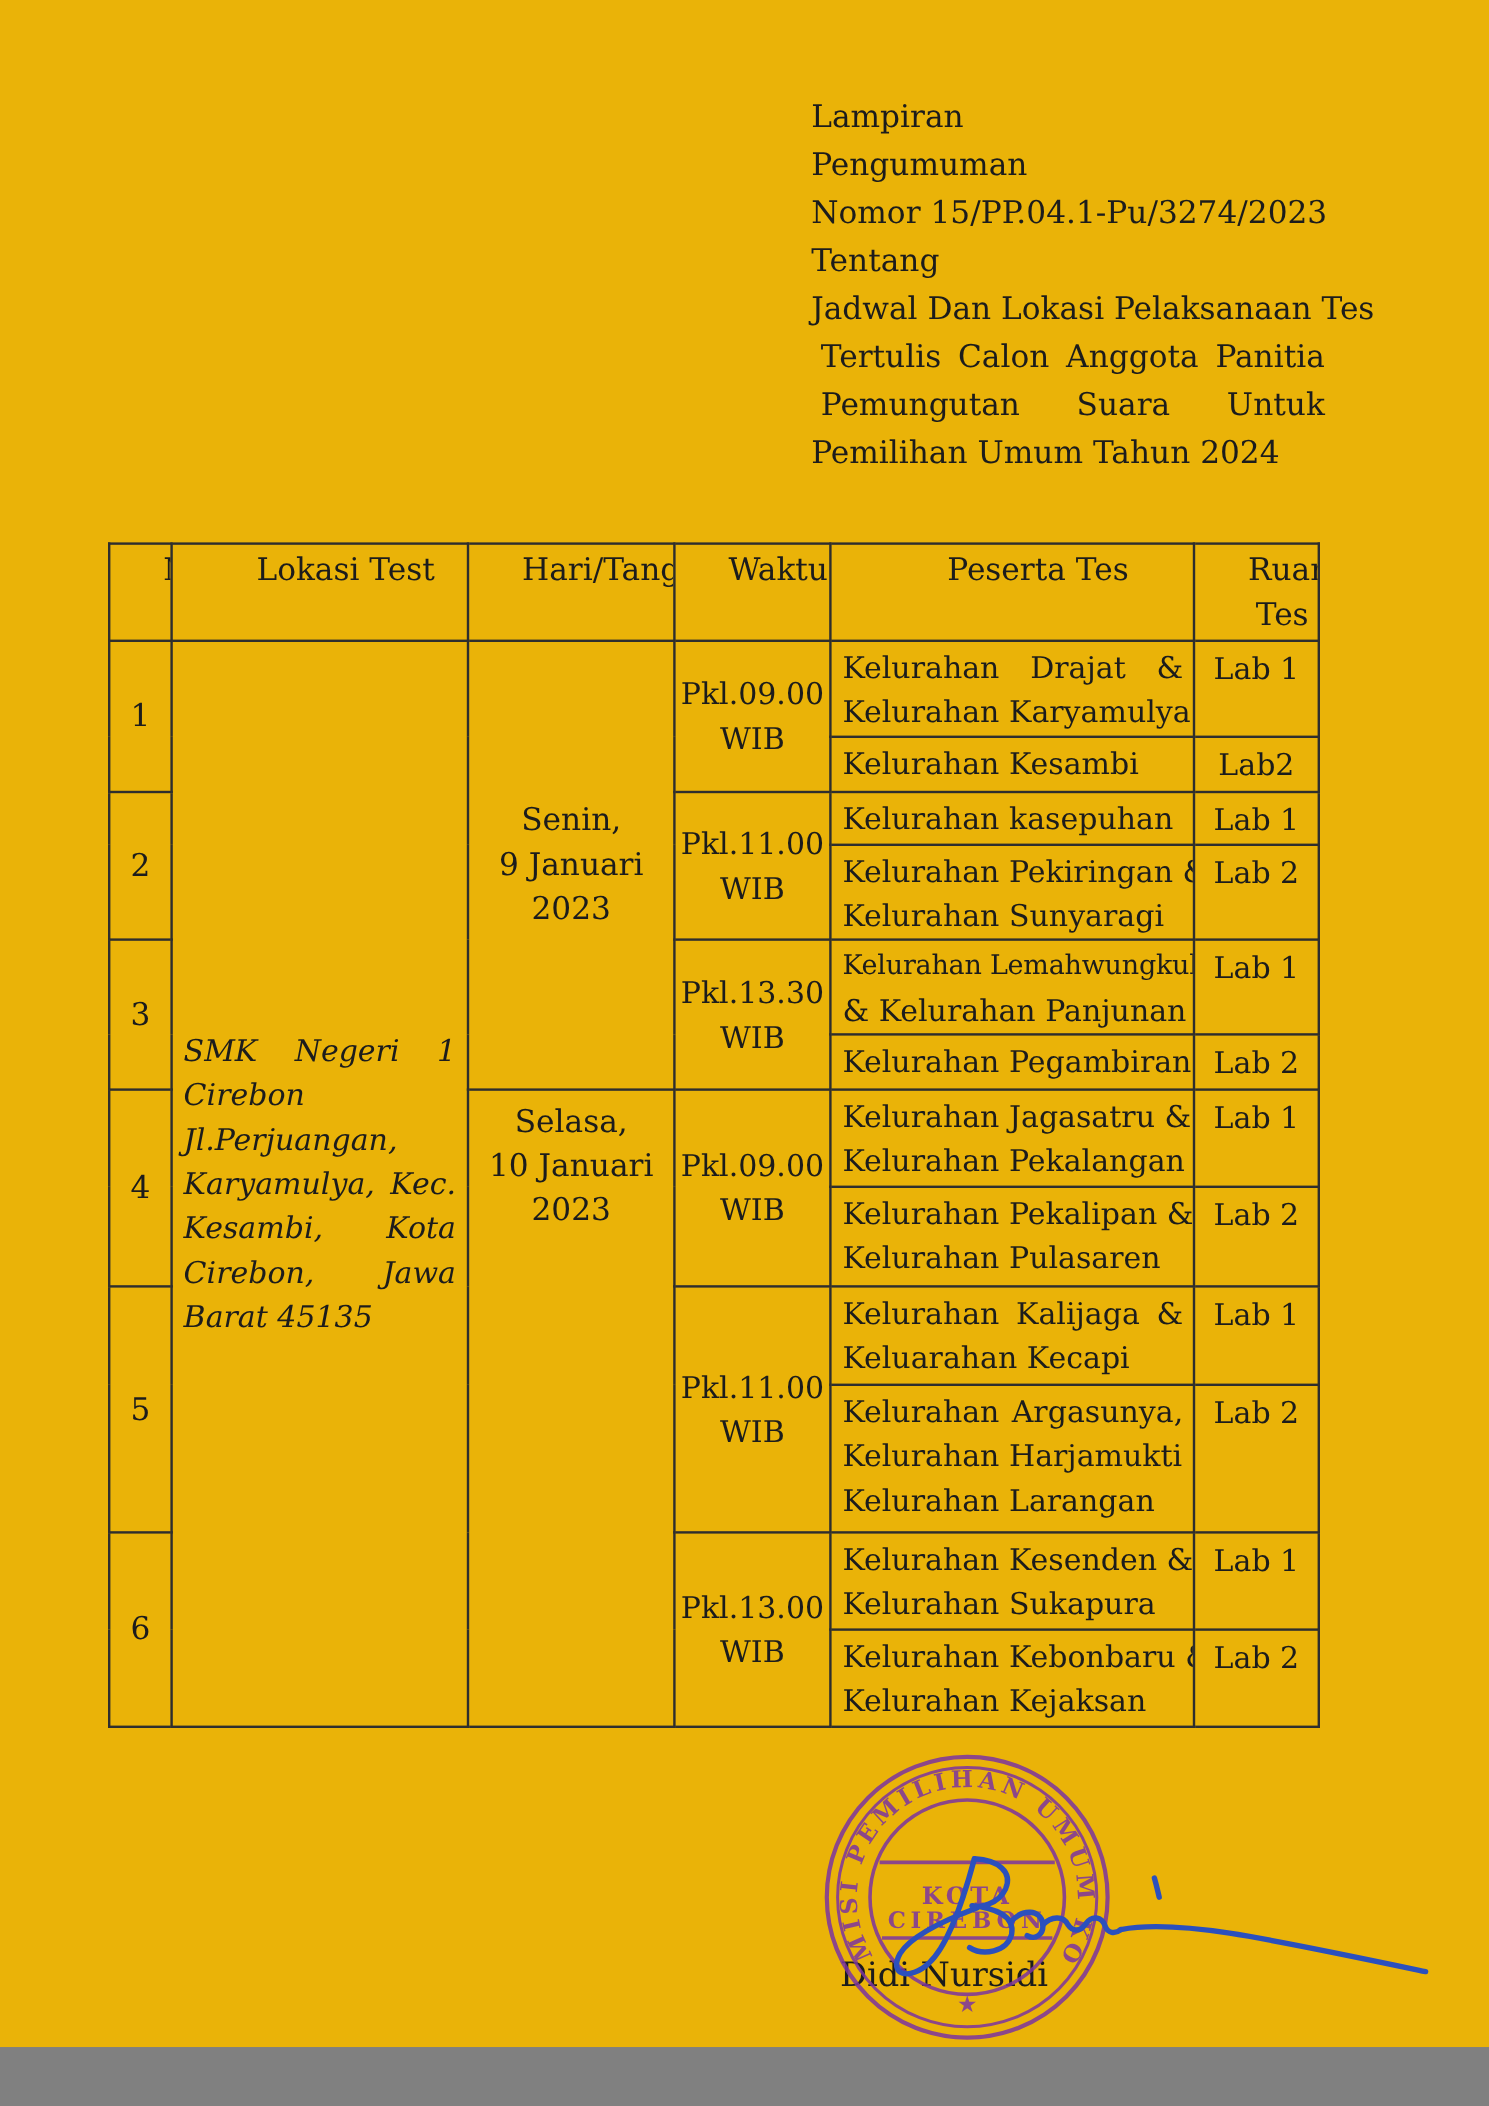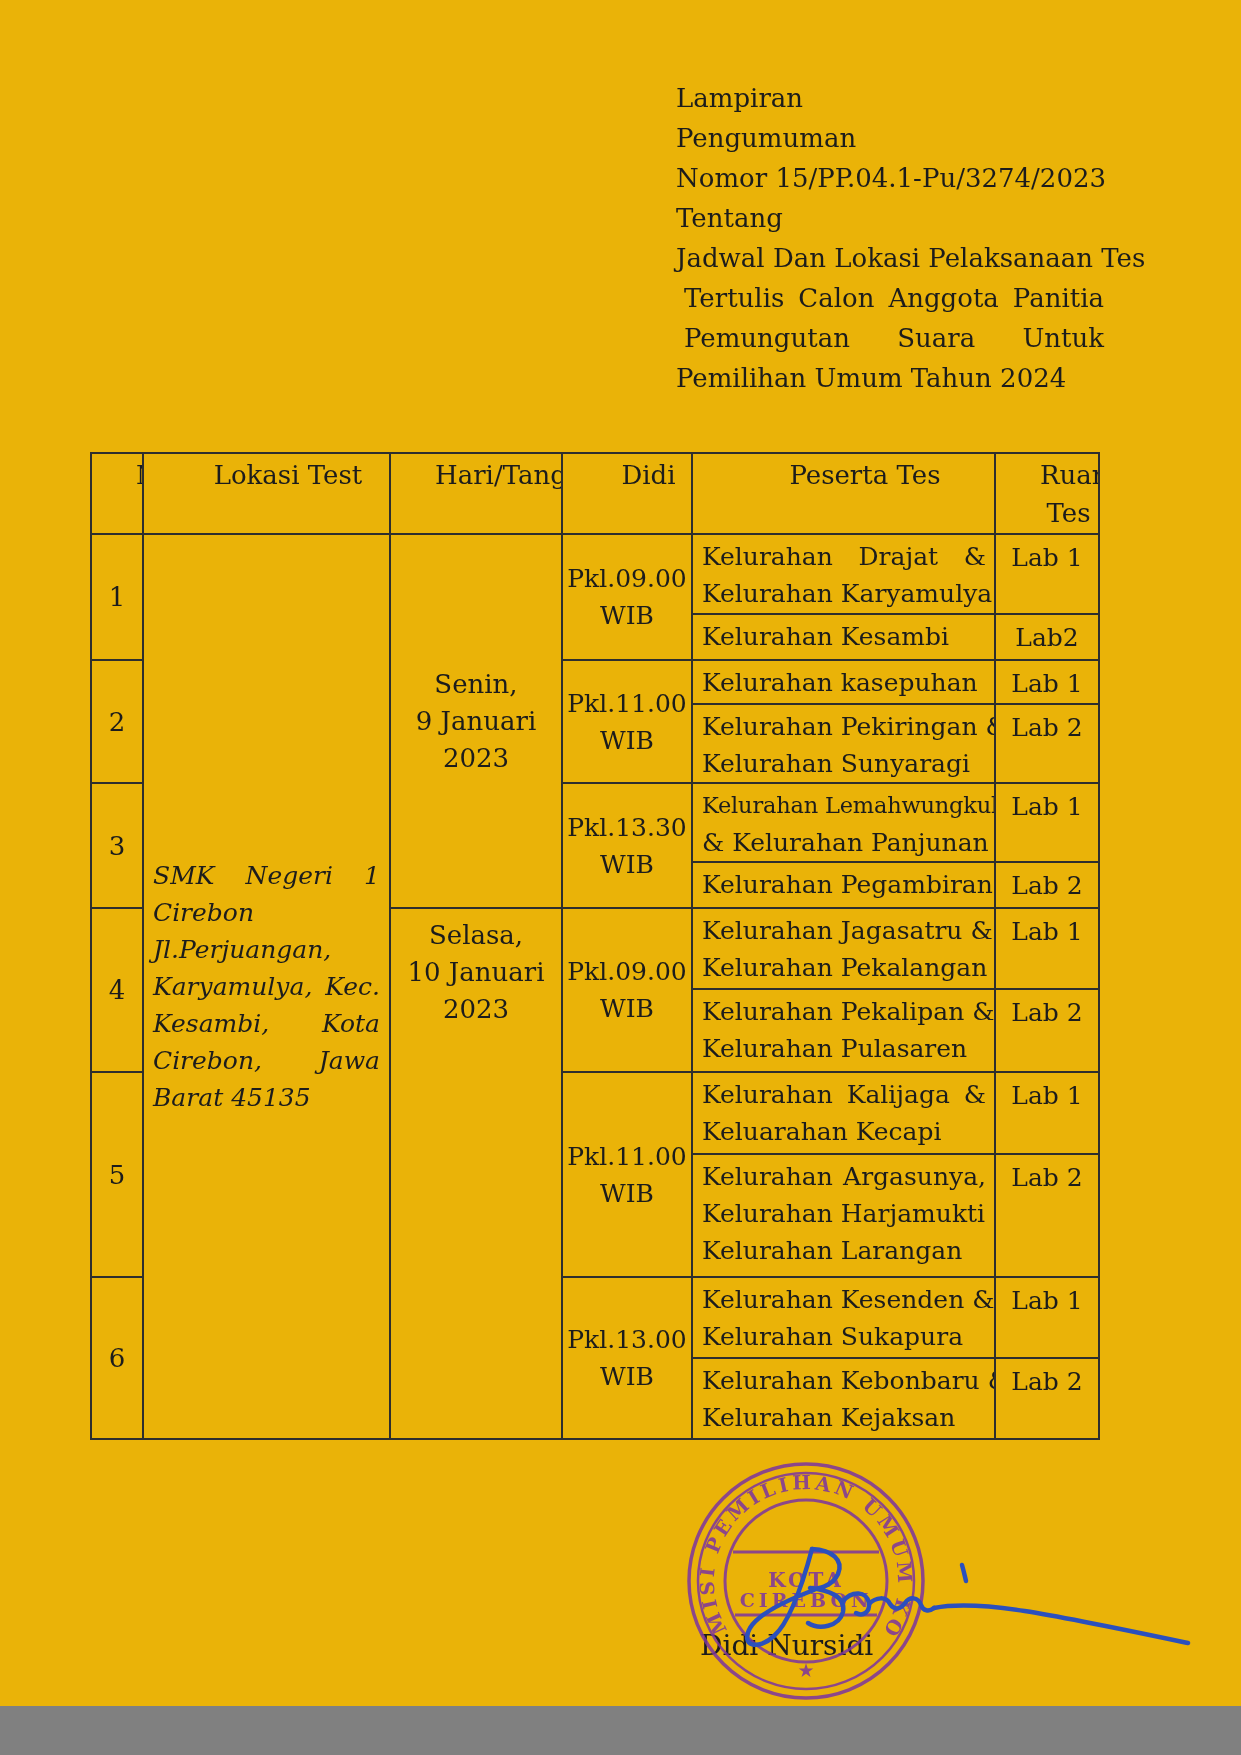--- a/index.html
+++ b/index.html
@@ -77,21 +77,21 @@
         <col style="width:172px">
       <col style="width:130px">
         <col style="width:303px">
         <col style="width:104px">
     </colgroup>
     <tbody>
         <tr class="hdr">
       <th>No</th>
       <th>Lokasi Test</th>
       <th>Hari/Tanggal</th>
-      <th>Didi</th>
+      <th>Waktu</th>
       <th>Peserta Tes</th>
       <th class="center-lines">
             <div class="pline">Ruang</div>
             <div class="pline">Tes</div>
           </th>
     </tr>
 
     <tr class="r1">
       <td class="no" rowspan="2">1</td>
       <td class="lokasi" rowspan="12">

